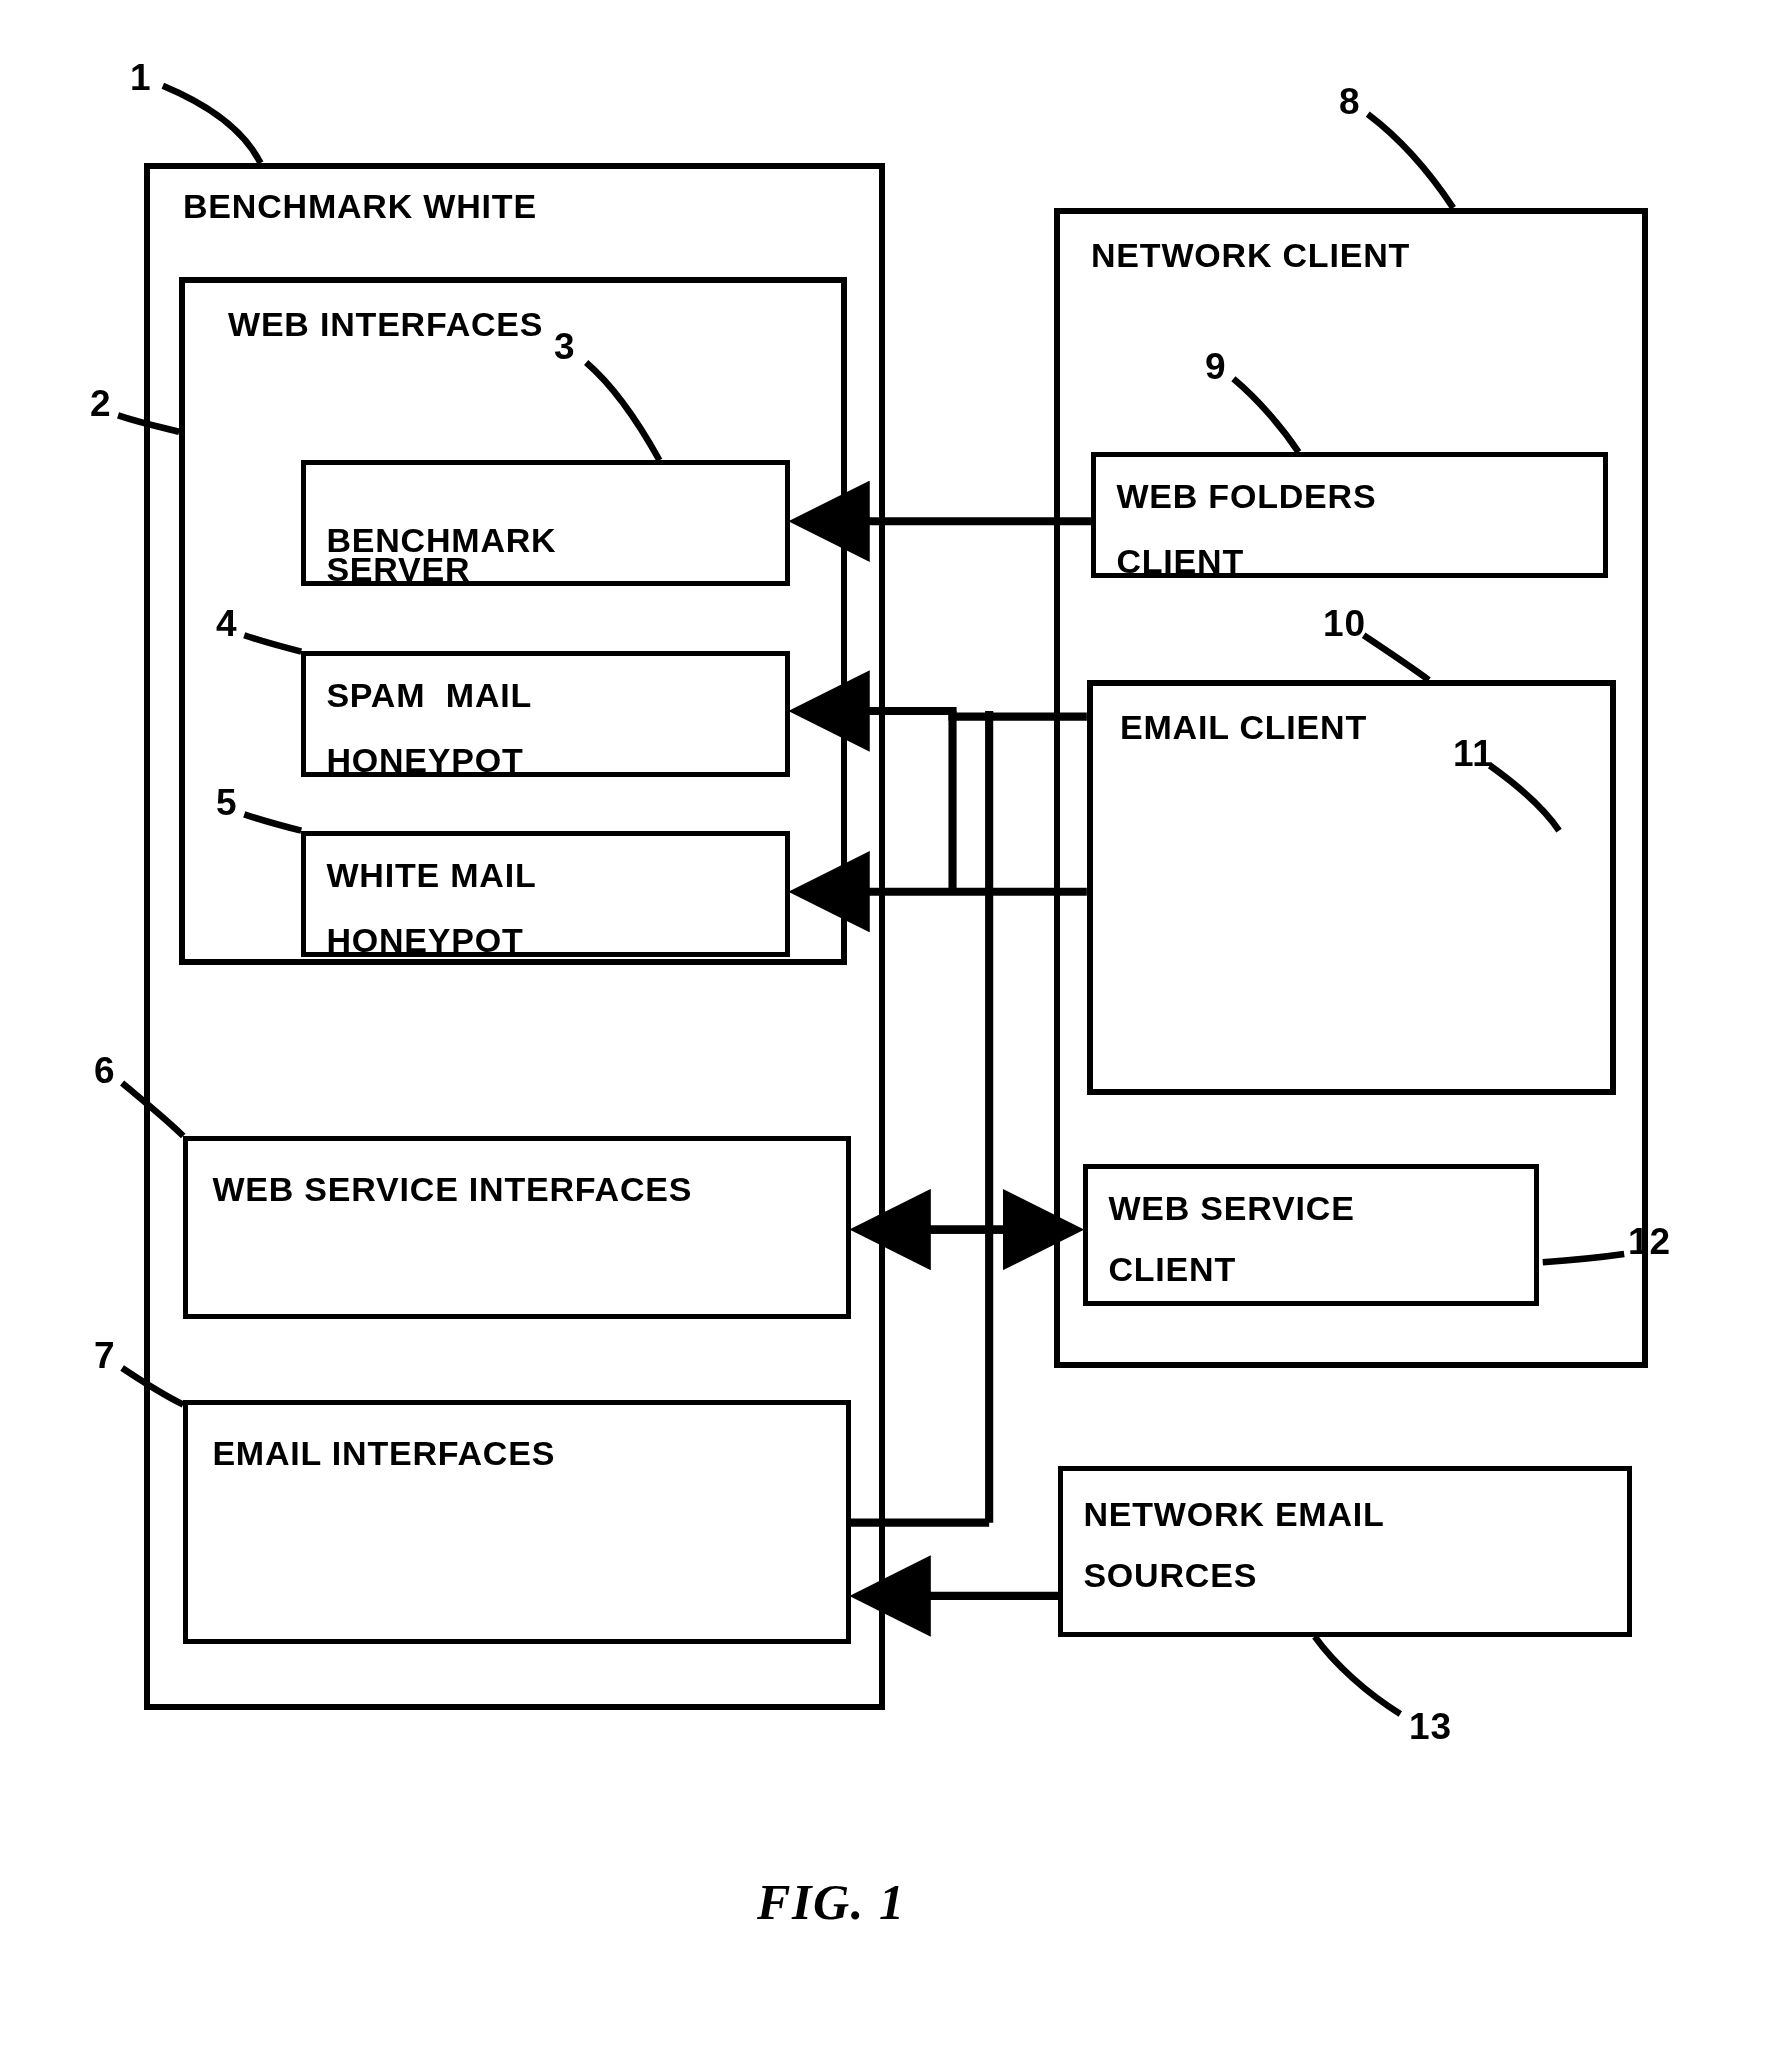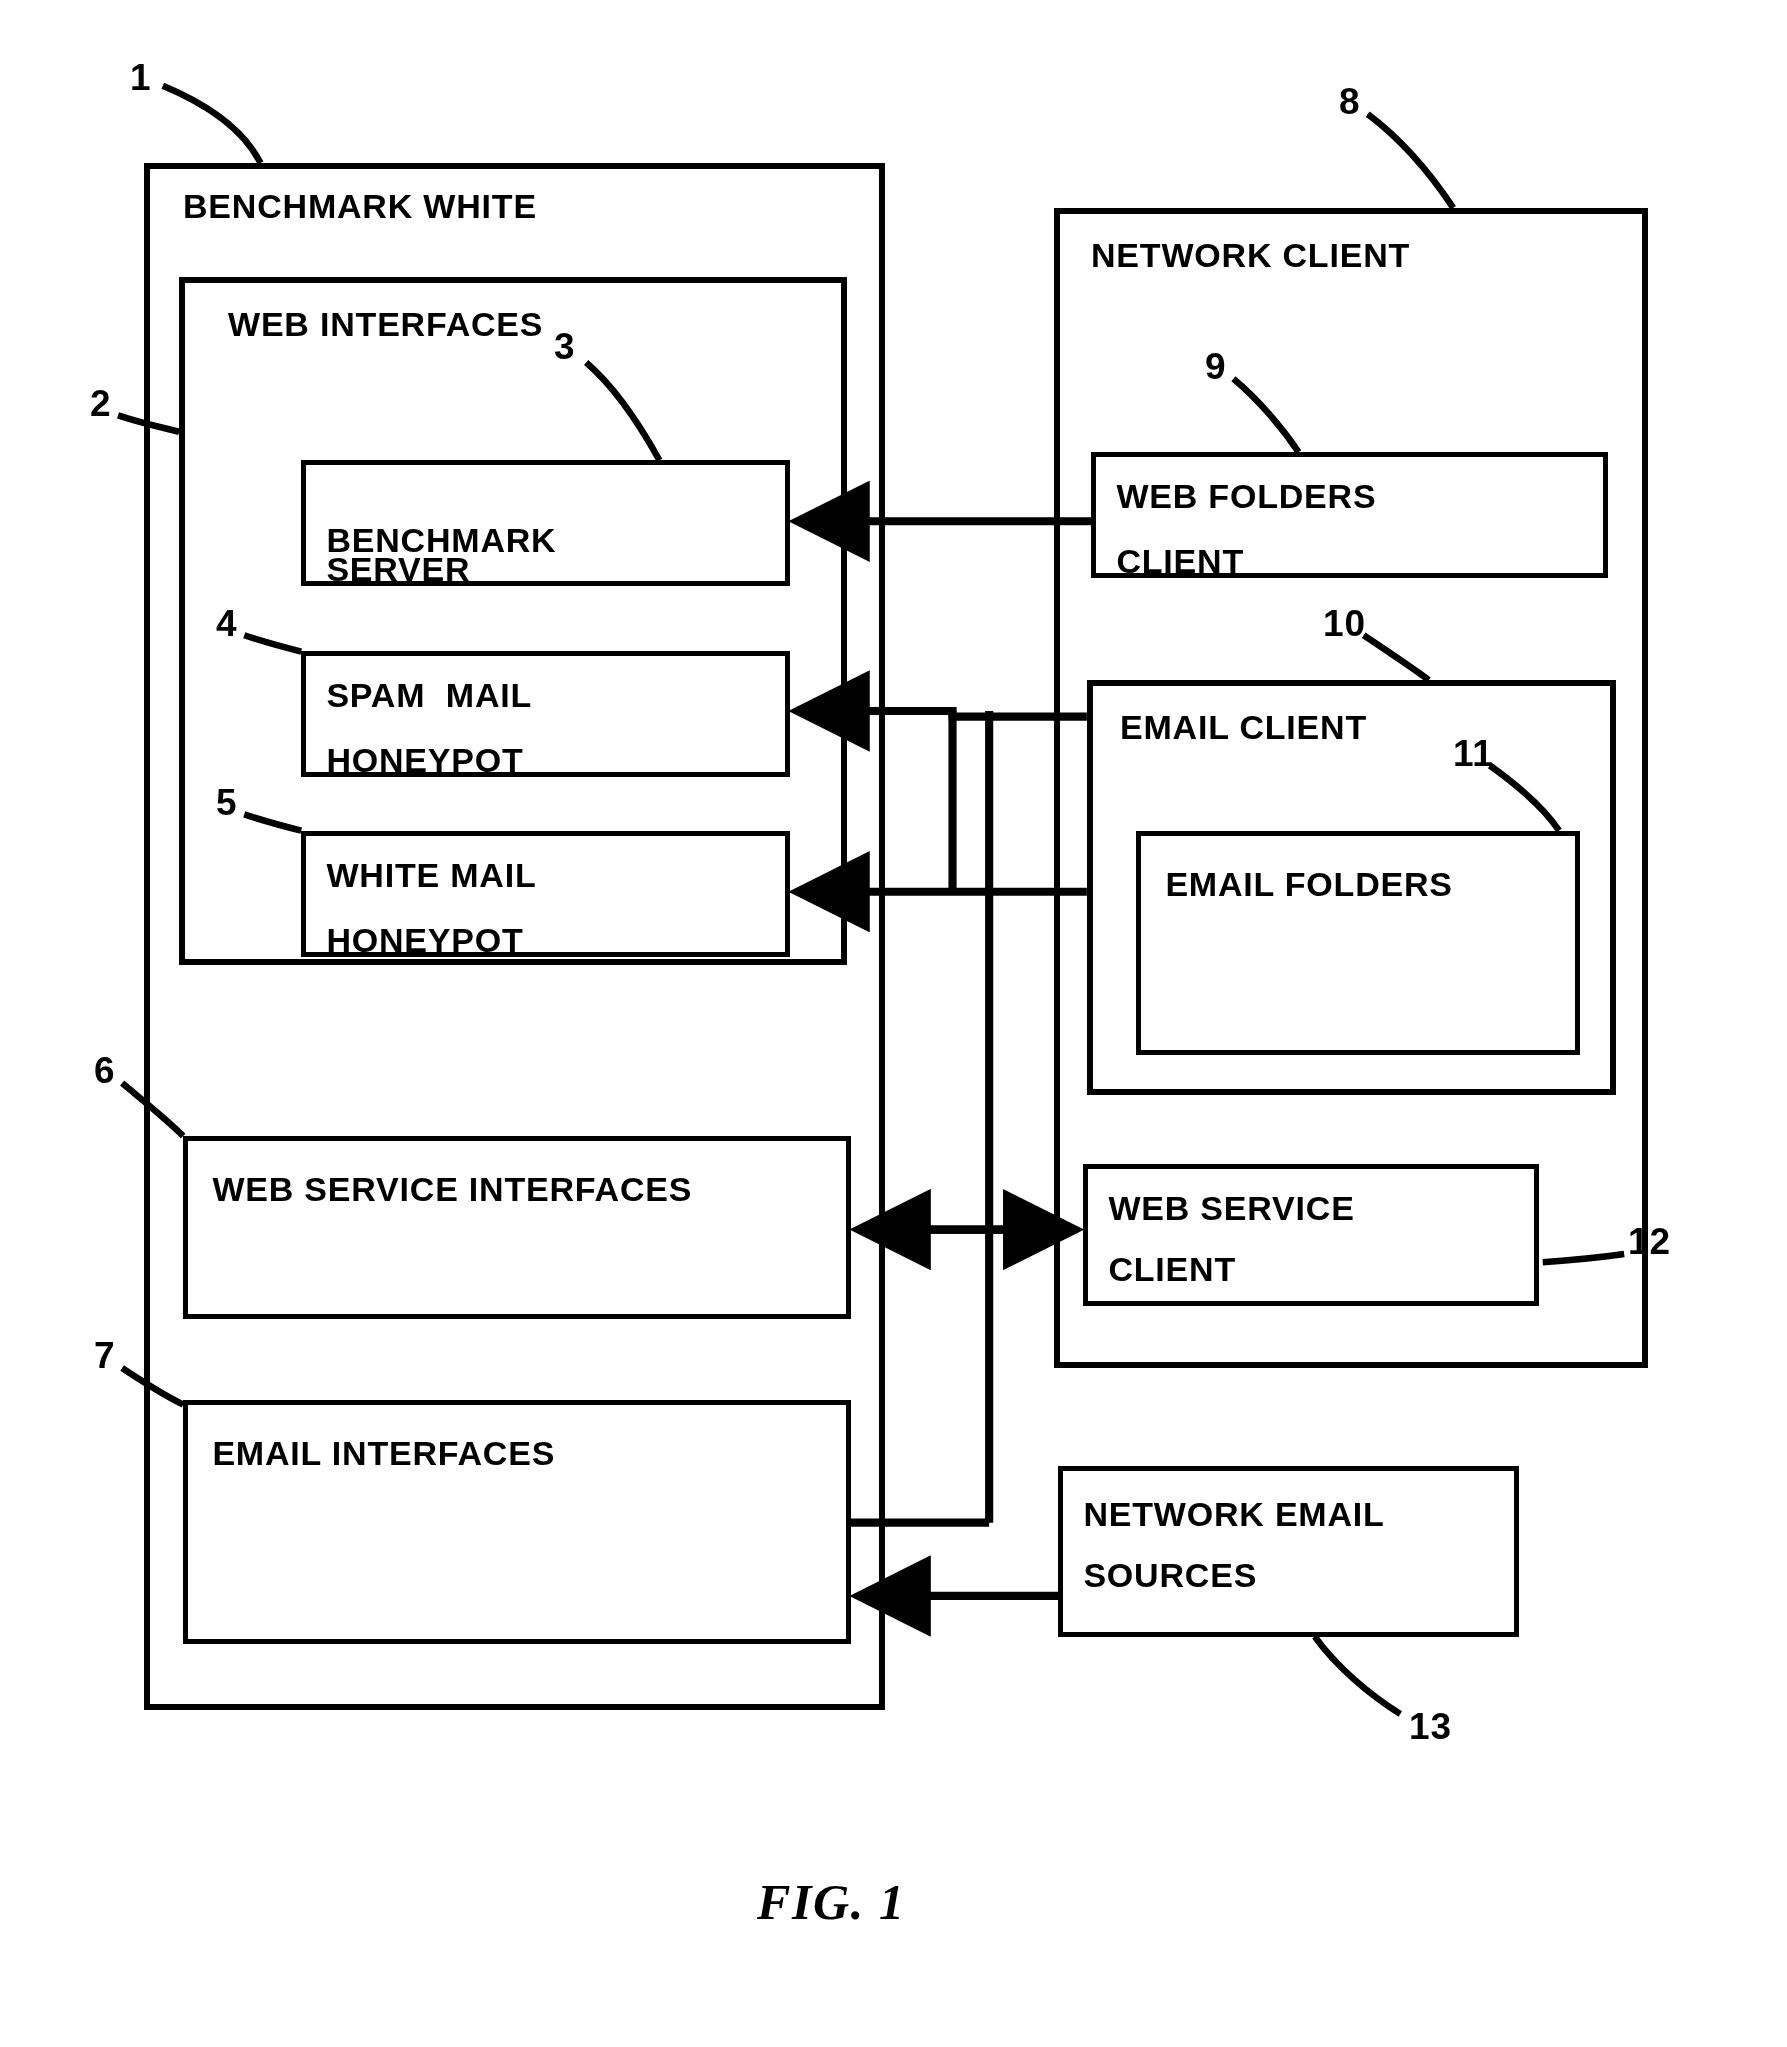--- a/index.html
+++ b/index.html
@@ -90,30 +90,27 @@
   <span class="label" style="left:1091px; top:236px; font-size:34px;">NETWORK CLIENT</span>
 
   <div class="inner-box" style="left:1091px; top:452px; width:517px; height:126px;">
     <span class="label" style="left:20.4px; top:20.4px; font-size:34px; position:absolute;">WEB FOLDERS</span>
     <span class="label" style="left:20.4px; top:85px; font-size:34px; position:absolute;">CLIENT</span>
   </div>
 
   <div class="box" style="left:1087px; top:680px; width:529px; height:415px;"></div>
   <span class="label" style="left:1120px; top:708px; font-size:34px;">EMAIL CLIENT</span>
 
-  <div class="inner-box" style="left:1136px; top:831px; width:444px; height:224px;">
-    <span class="label" style="left:24.4px; top:28.5px; font-size:34px; position:absolute;">EMAIL FOLDERS</span>
-  </div>
 
   <div class="inner-box" style="left:1083px; top:1164px; width:456px; height:142px;">
     <span class="label" style="left:20.4px; top:20.4px; font-size:34px; position:absolute;">WEB SERVICE</span>
     <span class="label" style="left:20.4px; top:81px; font-size:34px; position:absolute;">CLIENT</span>
   </div>
 
-  <div class="inner-box" style="left:1058px; top:1466px; width:461px; height:171px;">
+  <div class="inner-box" style="left:1058px; top:1466px; width:574px; height:171px;">
     <span class="label" style="left:20.4px; top:24.4px; font-size:34px; position:absolute;">NETWORK EMAIL</span>
     <span class="label" style="left:20.4px; top:85px; font-size:34px; position:absolute;">SOURCES</span>
   </div>
 
   <span class="label" style="left:130px; top:57px; font-size:37px;">1</span>
   <span class="label" style="left:90px; top:383px; font-size:37px;">2</span>
   <span class="label" style="left:554px; top:326px; font-size:37px;">3</span>
   <span class="label" style="left:216px; top:603px; font-size:37px;">4</span>
   <span class="label" style="left:216px; top:782px; font-size:37px;">5</span>
   <span class="label" style="left:94px; top:1050px; font-size:37px;">6</span>

